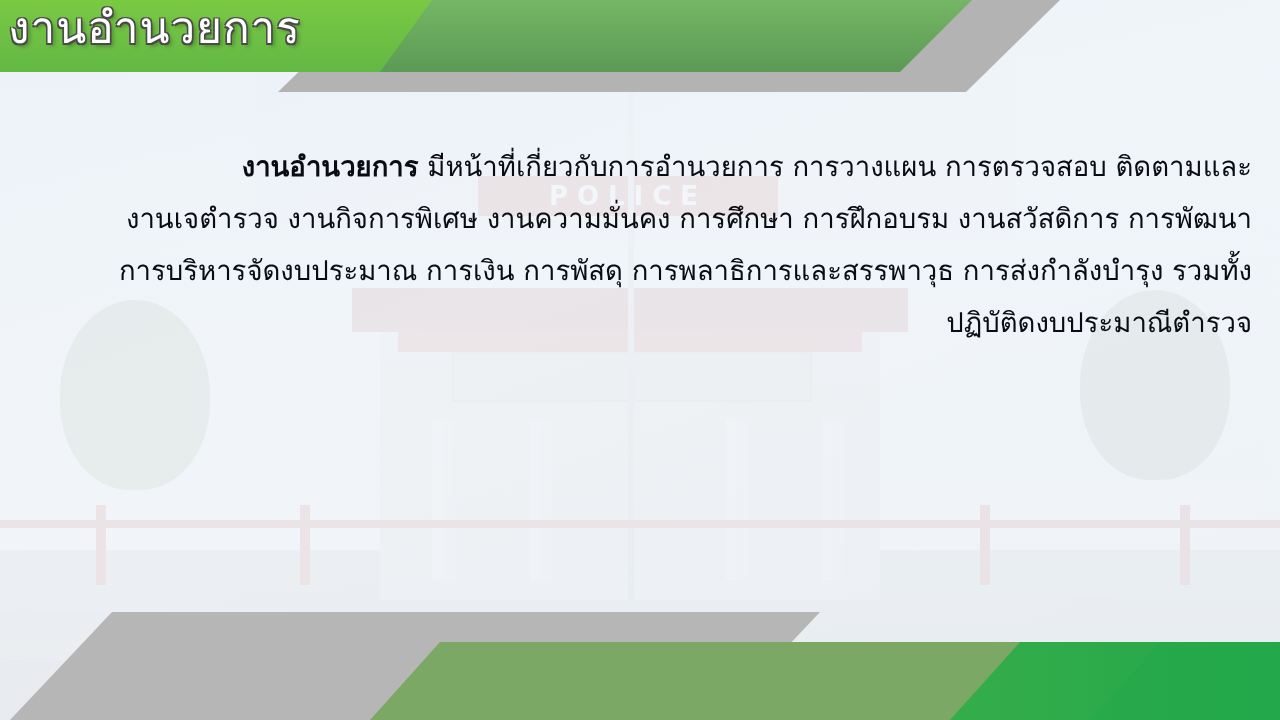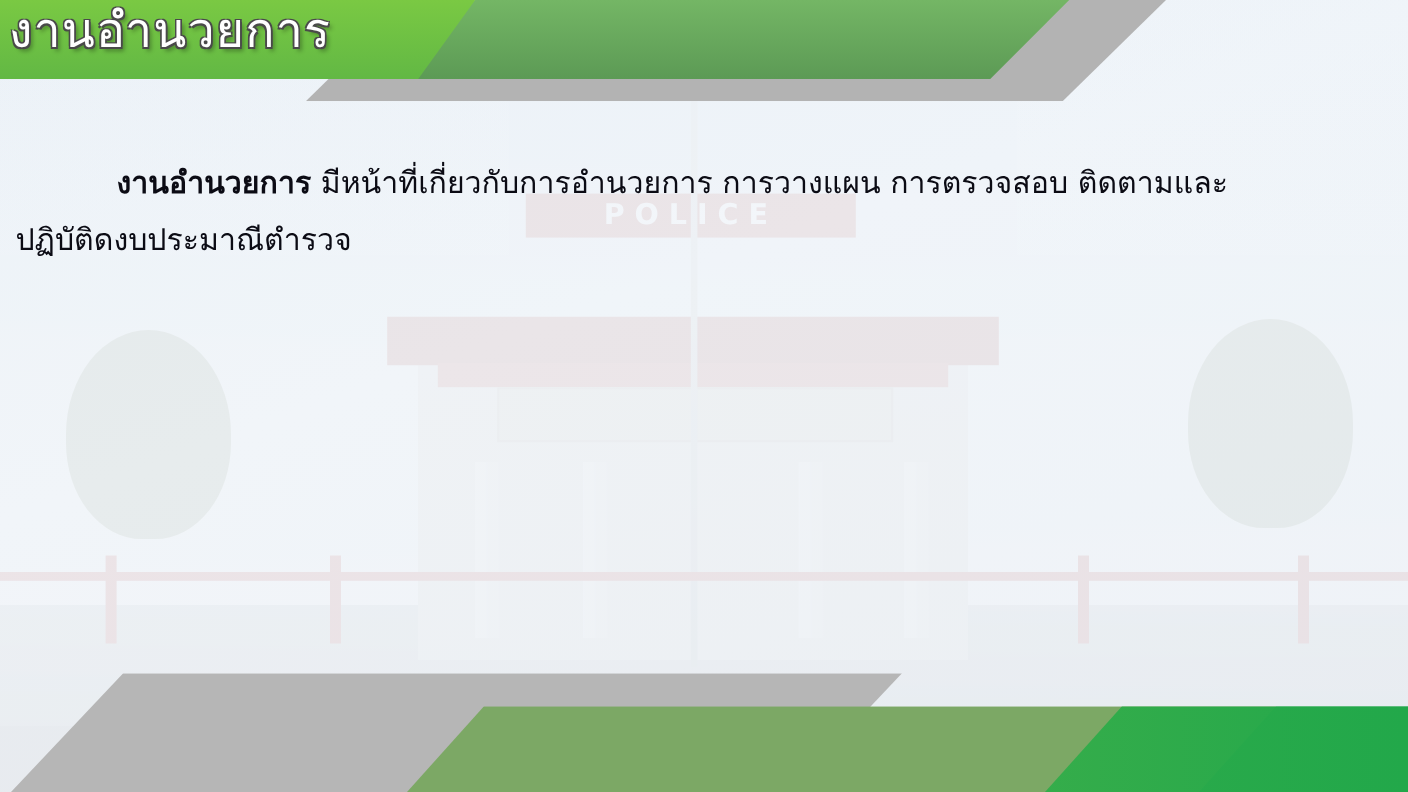--- a/index.html
+++ b/index.html
@@ -193,20 +193,21 @@
   .body-copy {
     position: absolute;
     left: 14px;
     top: 140px;
     width: 1238px;
     z-index: 4;
     color: #0b0b14;
     font-family: "DejaVu Sans", "Liberation Sans", sans-serif;
     font-size: 27.5px;
     line-height: 52px;
+    text-align: right;
   }
   .body-copy p {
     margin: 0;
     white-space: nowrap;
   }
   .body-copy p.first {
     text-indent: 92px;
   }
   .lead {
     font-weight: bold;
@@ -243,20 +244,22 @@
   <div class="top-deco">
     <div class="tb-gray"></div>
     <div class="tb-green-dark"></div>
     <div class="tb-green"></div>
   </div>
 
   <div class="slide-title">งานอำนวยการ</div>
 
   <div class="body-copy">
     <p class="first"><span class="lead">งานอำนวยการ</span><span> มีหน้าที่เกี่ยวกับการอำนวยการ การวางแผน การตรวจสอบ ติดตามและ</span></p>
+    <p>งานเจตำรวจ งานกิจการพิเศษ งานความมั่นคง การศึกษา การฝึกอบรม งานสวัสดิการ การพัฒนา</p>
+    <p>การบริหารจัดงบประมาณ การเงิน การพัสดุ การพลาธิการและสรรพาวุธ การส่งกำลังบำรุง รวมทั้ง</p>
     <p>ปฏิบัติดงบประมาณีตำรวจ</p>
   </div>
 
   <div class="bottom-deco">
     <div class="bb-gray"></div>
     <div class="bb-green-dark"></div>
     <div class="bb-green-wide"></div>
     <div class="bb-green"></div>
   </div>
 

